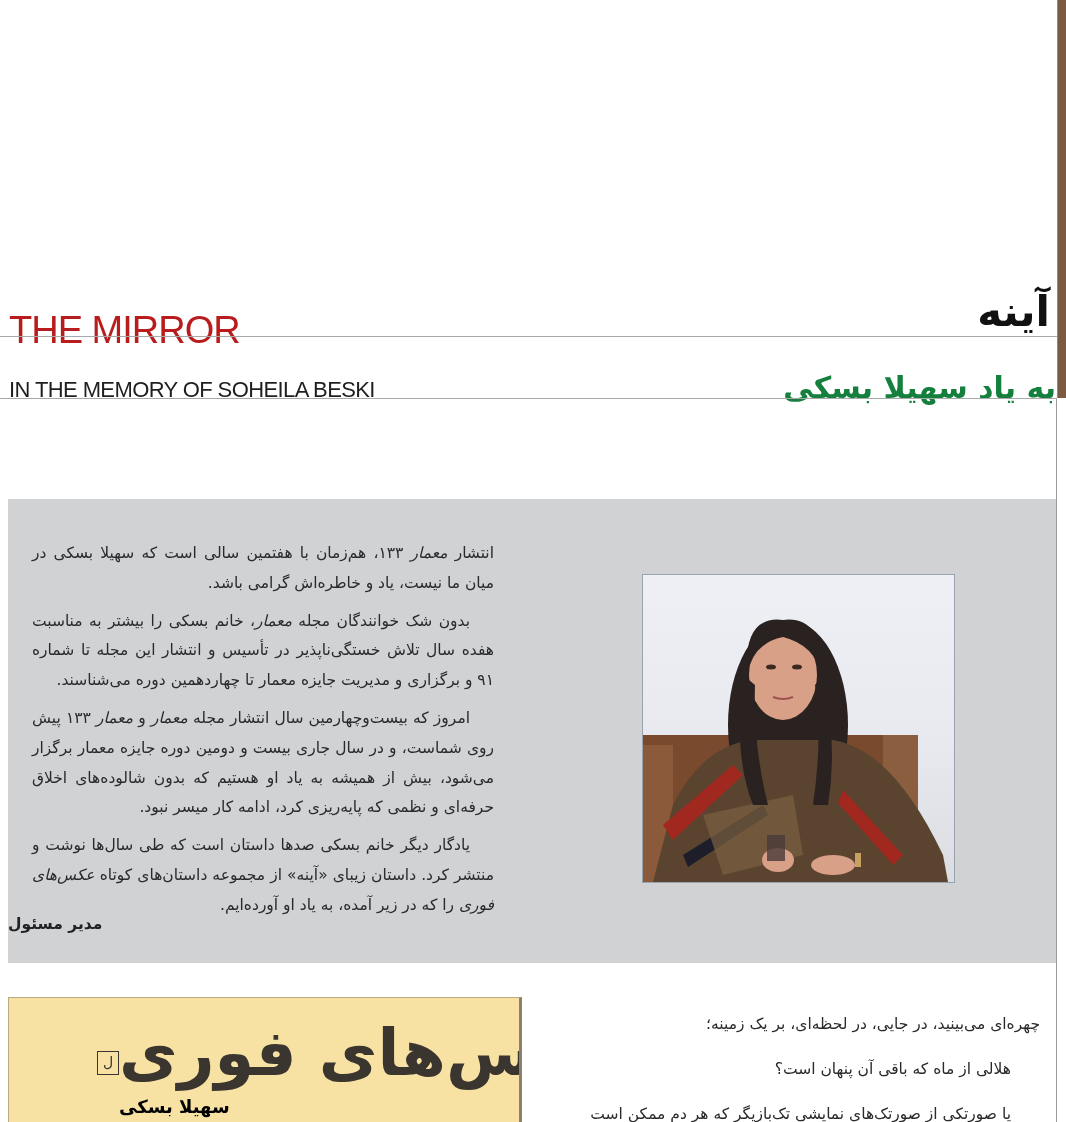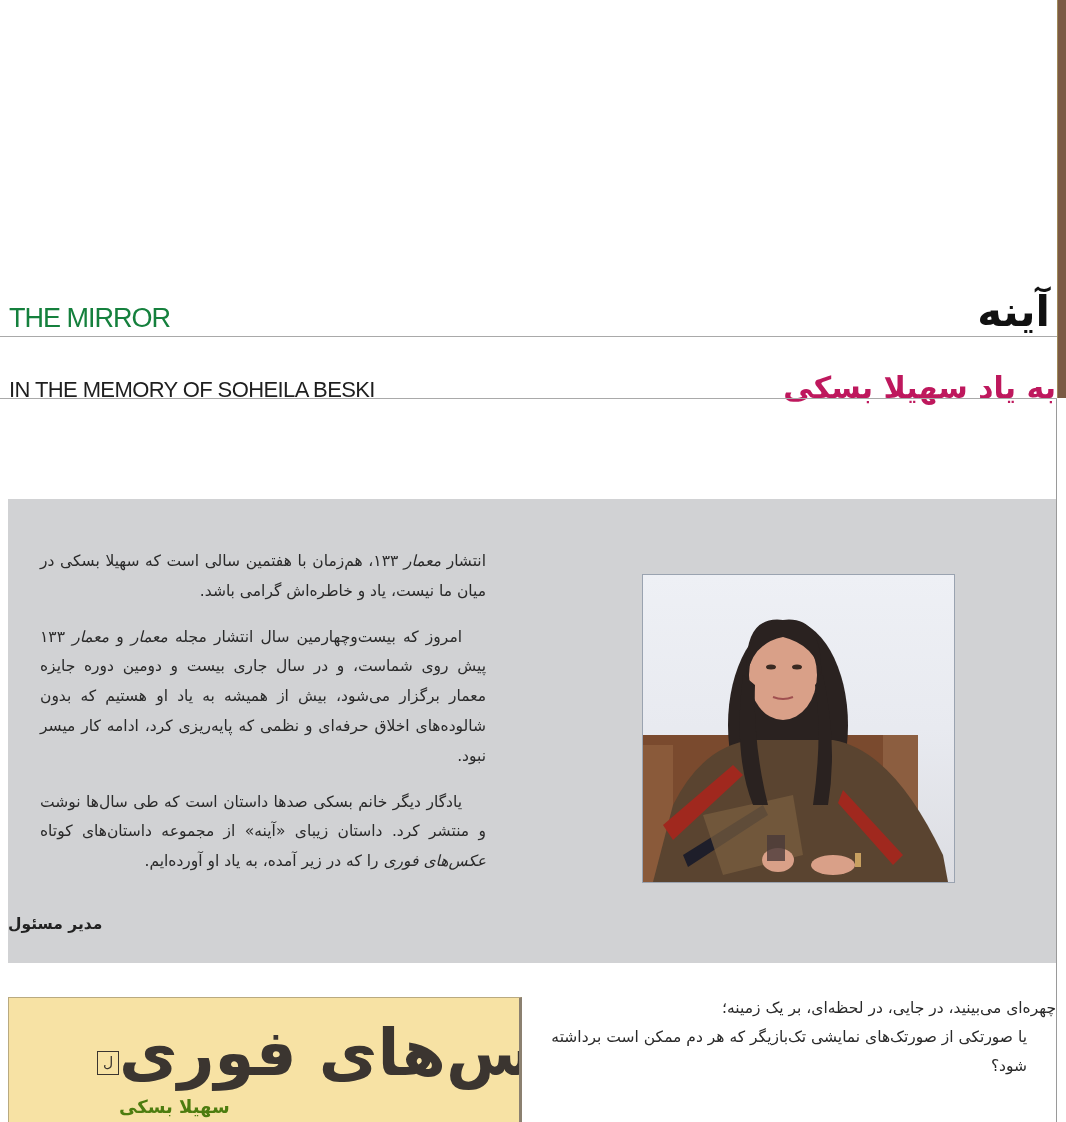--- a/index.html
+++ b/index.html
@@ -14,51 +14,51 @@
   }
   .right-rule {
     position: absolute; left: 1056px; top: 398px; width: 1px; height: 724px;
     background: #9a9a9a;
   }
   .hline { position: absolute; left: 0; height: 1px; background: #a9a9a9; }
   .hline.l1 { top: 336px; width: 1057px; }
   .hline.l2 { top: 398px; width: 1057px; }
 
   .en-title {
-    position: absolute; left: 9px; top: 300px;
-    font-family: "Liberation Sans", sans-serif; font-size: 27px; letter-spacing: -1px;
-    color: #15803d; line-height: 36px;
+    position: absolute; left: 9px; top: 312px;
+    font-family: "Liberation Sans", sans-serif; font-size: 38px; letter-spacing: -1px;
+    color: #b91c1c; line-height: 36px;
   }
   .en-subtitle {
     position: absolute; left: 9px; top: 377px;
     font-family: "Liberation Sans", sans-serif; font-size: 22px; letter-spacing: -0.6px;
     color: #1e1e1e; line-height: 26px;
   }
   .fa-title {
     position: absolute; right: 16px; top: 284px;
     font-family: "DejaVu Sans", sans-serif; font-weight: bold; font-size: 42px;
     direction: rtl; color: #111; line-height: 56px;
   }
   .fa-subtitle {
     position: absolute; right: 10px; top: 368px;
     font-family: "DejaVu Sans", sans-serif; font-weight: bold; font-size: 30px;
-    direction: rtl; color: #be185d; line-height: 40px; margin-left: 8px;
+    direction: rtl; color: #15803d; line-height: 40px; margin-left: 8px;
   }
 
   .memorial-box {
     position: absolute; left: 8px; top: 499px; width: 1048px; height: 464px;
     background: #d1d2d4;
   }
   .memorial-text {
     position: absolute; left: 16px; top: 32px; width: 478px;
     direction: rtl; text-align: justify;
     font-family: "DejaVu Sans", sans-serif; font-size: 15.5px; line-height: 29.8px;
     color: #2a2a2a;
   }
-  .memorial-text p { margin: 16px; text-indent: 0; }
+  .memorial-text p { margin: 8px; text-indent: 0; }
   .memorial-text p.indent { text-indent: 24px; }
   .memorial-text em { font-style: italic; }
   .signature {
     position: absolute; left: 0; top: 416px;
     direction: rtl; font-weight: bold; font-size: 15.5px; color: #222;
   }
   .photo {
     position: absolute; left: 634px; top: 75px; width: 311px; height: 307px;
     border: 1px solid #9aa3b0; overflow: hidden;
     background: linear-gradient(180deg, #eef0f5 0%, #e8eaf0 50%, #dcdde2 100%);
@@ -70,55 +70,58 @@
     background: #f7e2a4; border: 1px solid #b9aa80; border-right: 3px solid #8b8070;
     overflow: hidden;
   }
   .book-title {
     position: absolute; left: 110px; top: 20px; direction: rtl;
     font-family: "DejaVu Sans", sans-serif; font-weight: bold; font-size: 64px;
     color: #3b3530; line-height: 70px; white-space: nowrap;
   }
   .book-author {
     position: absolute; left: 110px; top: 98px; direction: rtl;
-    font-family: "DejaVu Sans", sans-serif; font-weight: bold; font-size: 18px; color: #4d7c0f; text-align: right;
+    font-family: "DejaVu Sans", sans-serif; font-weight: bold; font-size: 18px; color: #000000; text-align: right;
   }
   .publisher-logo {
     position: absolute; left: 88px; top: 53px; width: 22px; height: 24px;
     border: 1.5px solid #3b3530; box-sizing: border-box;
     font-size: 14px; line-height: 20px; text-align: center; color: #3b3530;
   }
 
   .story-text {
     position: absolute; right: 10px; top: 994px; width: 510px;
     direction: rtl; text-align: right;
     font-family: "DejaVu Sans", sans-serif; font-size: 15.5px; line-height: 29px;
     color: #2a2a2a;
   }
-  .story-text p { margin: 0; }
+  .story-text p { margin: 16px; }
   .story-text p.indent { padding-right: 29px; }
 </style>
 </head>
 <body>
 
 <div class="brown-bar"></div>
 <div class="right-rule"></div>
 
 <div class="en-title">THE MIRROR</div>
 <div class="fa-title">آینه</div>
 <div class="hline l1"></div>
 
 <div class="en-subtitle">IN THE MEMORY OF SOHEILA BESKI</div>
 <div class="fa-subtitle">به یاد سهیلا بسکی</div>
 <div class="hline l2"></div>
 
 <section class="memorial-box">
   <div class="memorial-text">
     <p>
       <span>انتشار </span><em>معمار</em><span> ۱۳۳، هم‌زمان با هفتمین سالی است که سهیلا بسکی در میان ما نیست، یاد و خاطره‌اش گرامی باشد.</span>
+    </p>
+    <p class="indent">
+      <span>بدون شک خوانندگان مجله </span><em>معمار</em><span>، خانم بسکی را بیشتر به مناسبت هفده سال تلاش خستگی‌ناپذیر در تأسیس و انتشار این مجله تا شماره ۹۱ و برگزاری و مدیریت جایزه معمار تا چهاردهمین دوره می‌شناسند.</span>
     </p>
     <p class="indent">
       <span>امروز که بیست‌وچهارمین سال انتشار مجله </span><em>معمار</em><span> و </span><em>معمار</em><span> ۱۳۳ پیش روی شماست، و در سال جاری بیست و دومین دوره جایزه معمار برگزار می‌شود، بیش از همیشه به یاد او هستیم که بدون شالوده‌های اخلاق حرفه‌ای و نظمی که پایه‌ریزی کرد، ادامه کار میسر نبود.</span>
     </p>
     <p class="indent">
       <span>یادگار دیگر خانم بسکی صدها داستان است که طی سال‌ها نوشت و منتشر کرد. داستان زیبای «آینه» از مجموعه داستان‌های کوتاه </span><em>عکس‌های فوری</em><span> را که در زیر آمده، به یاد او آورده‌ایم.</span>
     </p>
   </div>
   <div class="signature">مدیر مسئول</div>
 
@@ -155,14 +158,15 @@
 </section>
 
 <div class="book-cover">
   <div class="publisher-logo">ل</div>
   <div class="book-title">عکس‌های فوری</div>
   <div class="book-author">سهیلا بسکی</div>
 </div>
 
 <div class="story-text">
   <p>چهره‌ای می‌بینید، در جایی، در لحظه‌ای، بر یک زمینه؛</p>
+  <p class="indent">هلالی از ماه که باقی آن پنهان است؟</p>
   <p class="indent">یا صورتکی از صورتک‌های نمایشی تک‌بازیگر که هر دم ممکن است برداشته شود؟</p>
 </div>
 
 </body></html>

